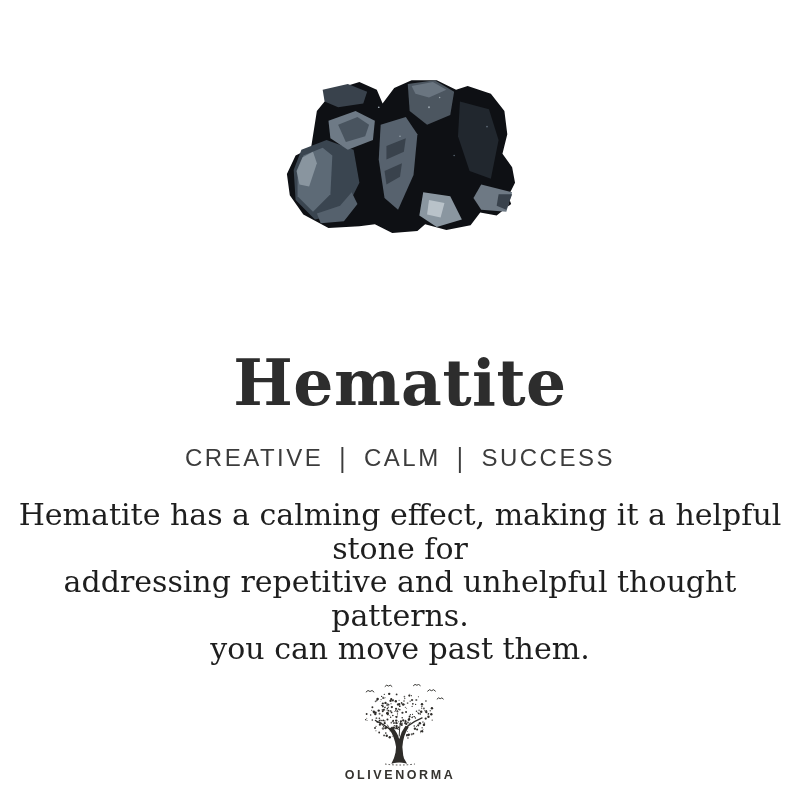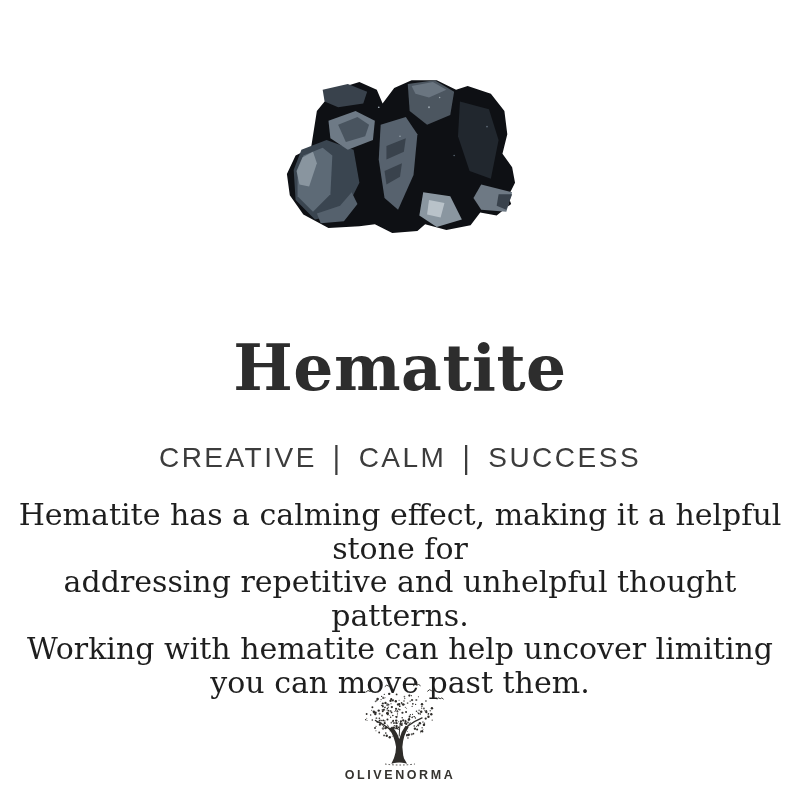--- a/index.html
+++ b/index.html
@@ -6,29 +6,29 @@
   .canvas{
     position:relative;width:800px;height:799px;background:#ffffff;overflow:hidden;
     font-family:"Liberation Sans",sans-serif;
   }
   .stone{
     position:absolute;top:78px;left:50%;transform:translateX(-50%);
     width:232px;height:160px;
   }
   .stone svg{width:100%;height:100%;display:block;}
   .title{
-    position:absolute;top:331px;left:0;width:100%;margin:0;
+    position:absolute;top:346px;left:0;width:100%;margin:0;
     text-align:center;
     font-family:"DejaVu Serif","Liberation Serif",serif;
     font-weight:700;font-size:63px;line-height:74px;color:#2d2d2d;
     letter-spacing:0.5px;
   }
   .tagline{
     position:absolute;top:444px;left:0;width:100%;
-    text-align:center;font-size:28px;color:#3c3c3c;
+    text-align:center;font-size:24px;color:#3c3c3c;
     letter-spacing:2.5px;line-height:28px;
   }
   .tagline .sep{
     display:inline-block;margin:0 16px;font-weight:400;color:#3c3c3c;
     transform:scaleY(1.15);
   }
   .desc{
     position:absolute;top:498px;left:0;width:100%;
     text-align:center;
     font-family:"DejaVu Serif","Liberation Serif",serif;
@@ -89,21 +89,20 @@
 
   <h1 class="title">Hematite</h1>
 
   <div class="tagline">
     <span>CREATIVE</span><span class="sep">|</span><span>CALM</span><span class="sep">|</span><span>SUCCESS</span>
   </div>
 
   <div class="desc">
     <div class="line">Hematite has a calming effect, making it a helpful stone for</div>
     <div class="line">addressing repetitive and unhelpful thought patterns.</div>
-    <div class="line">Working with hematite can help uncover limiting</div>
     <div class="line">you can move past them.</div>
   </div>
 
   <div class="brand">
     <svg class="tree" viewBox="0 0 130 104" aria-hidden="true">
 
       <g id="foliage" fill="#2e2c29">
           <circle cx="61.8" cy="38.0" r="0.75"></circle>
           <circle cx="91.9" cy="35.3" r="1.55"></circle>
           <circle cx="75.6" cy="64.8" r="1.43"></circle>

